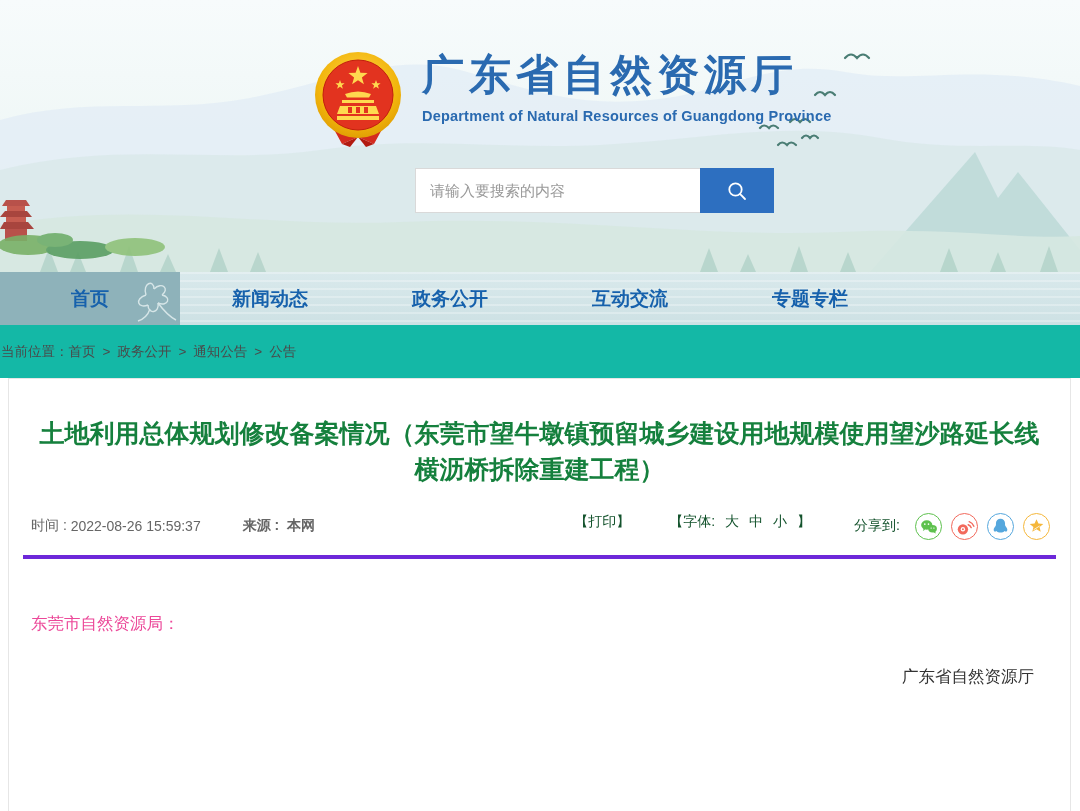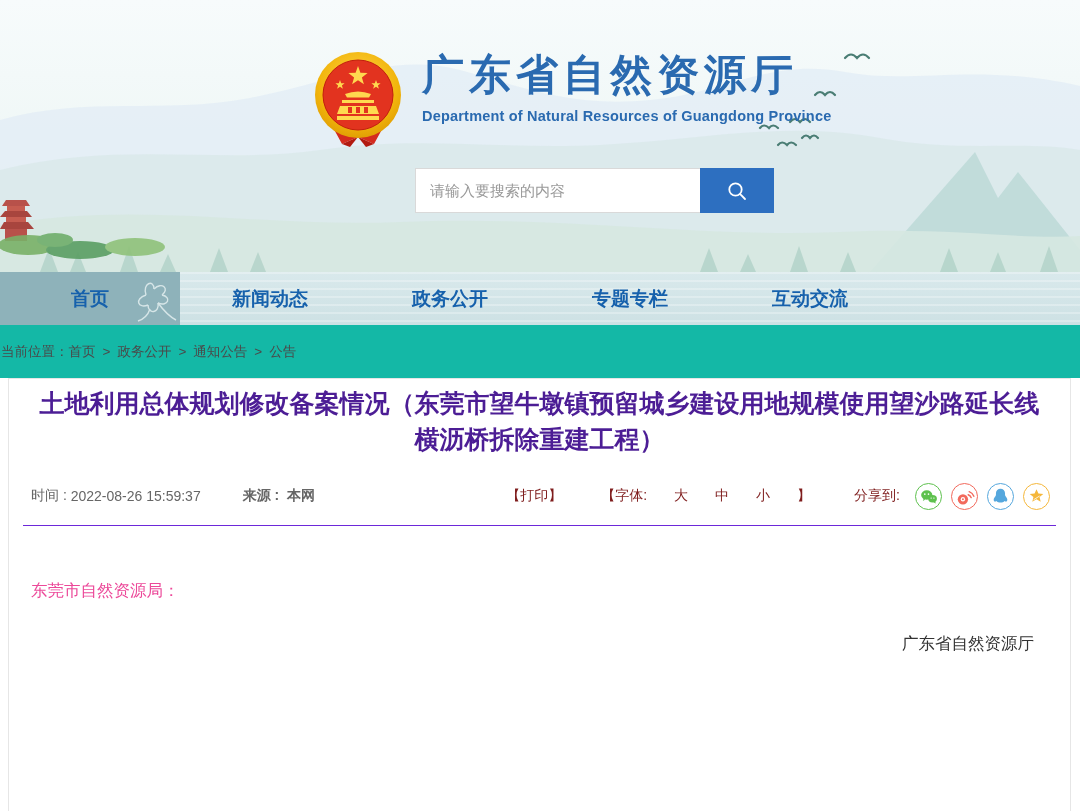--- a/index.html
+++ b/index.html
@@ -54,33 +54,33 @@
   }
   .breadcrumb .sep { margin:0 7px; color:#4a4a4a; }
   .breadcrumb a { color:#4a4a4a; text-decoration:none; cursor:pointer; }
 
   
   .card {
     position:absolute; left:8px; top:378px; width:1063px; height:440px;
     background:#fff; border:1px solid #e6e6e6;
   }
   .article-title {
-    margin:6px auto 0; width:1000px; text-align:center;
-    font-size:25px; font-weight:bold; color:#4c1d95; line-height:1.45;
+    margin:36px auto 0; width:1000px; text-align:center;
+    font-size:25px; font-weight:bold; color:#15803d; line-height:1.45;
   }
   .meta-row {
     margin:25px 14px 0; padding-bottom:15px;
     display:flex; align-items:center;
-    border-bottom:1px solid #6d28d9; font-size:14px; color:#666;
+    border-bottom:4px solid #6d28d9; font-size:14px; color:#666;
   }
   .meta-left { display:flex; align-items:center; padding-left:8px; }
   .meta-left .src { margin-left:42px;font-weight:bold; }
-  .meta-right { margin-left:auto; display:flex; align-items:center; color:#7f1d1d; padding-right:6px; }
+  .meta-right { margin-left:auto; display:flex; align-items:flex-start; color:#14532d; padding-right:6px; }
   .meta-right .print { cursor:pointer; }
-  .meta-right .fontset { margin-left:34px; display:flex; align-items:center;gap:17px; }
+  .meta-right .fontset { margin-left:34px; display:flex; align-items:center; }
   .fontset span { margin:0 5px; }
   .fontset .fsz { cursor:pointer; }
   .share { margin-left:38px; display:flex; align-items:center; }
   .share-label { margin-right:6px; }
   .share-ic {
     width:27px; height:27px; border-radius:50%; margin-left:9px;
     display:flex; align-items:center; justify-content:center; cursor:pointer; background:#fff;
   }
   .share-ic.wechat { border:1.5px solid #5ec14e; }
   .share-ic.weibo  { border:1.5px solid #f2695c; }
@@ -200,22 +200,22 @@
       <path d="M34 16 C42 8 50 16 42 22"></path>
       <path d="M42 22 C52 24 48 34 38 30"></path>
       <path d="M38 30 C40 40 28 42 28 32"></path>
       <path d="M28 32 C18 36 14 26 26 22"></path>
       <path d="M38 30 C44 38 50 44 56 47"></path>
       <path d="M30 36 C28 42 24 46 18 48"></path>
     </svg>
   </div>
   <div class="nav-item"><span>新闻动态</span></div>
   <div class="nav-item"><span>政务公开</span></div>
+  <div class="nav-item"><span>互动交流</span></div>
   <div class="nav-item"><span>专题专栏</span></div>
-  <div class="nav-item"><span>互动交流</span></div>
 </div>
 
 <div class="breadcrumb">
   <span>当前位置：</span>
   <a>首页</a>
   <span class="sep">&gt;</span>
   <a>政务公开</a>
   <span class="sep">&gt;</span>
   <a>通知公告</a>
   <span class="sep">&gt;</span>

